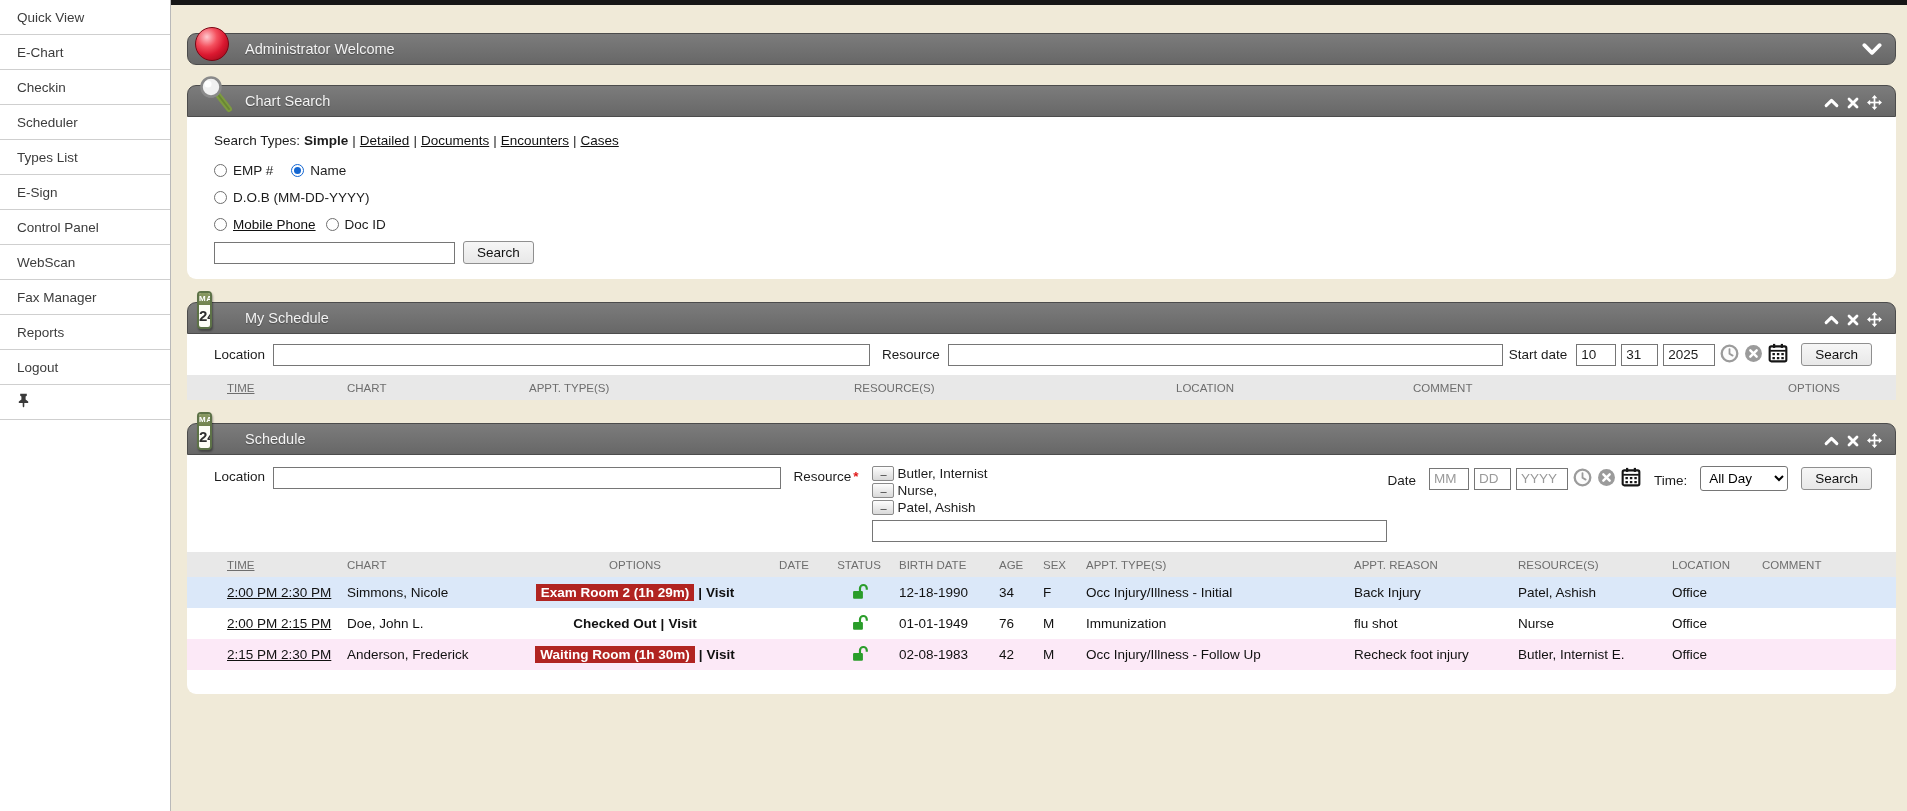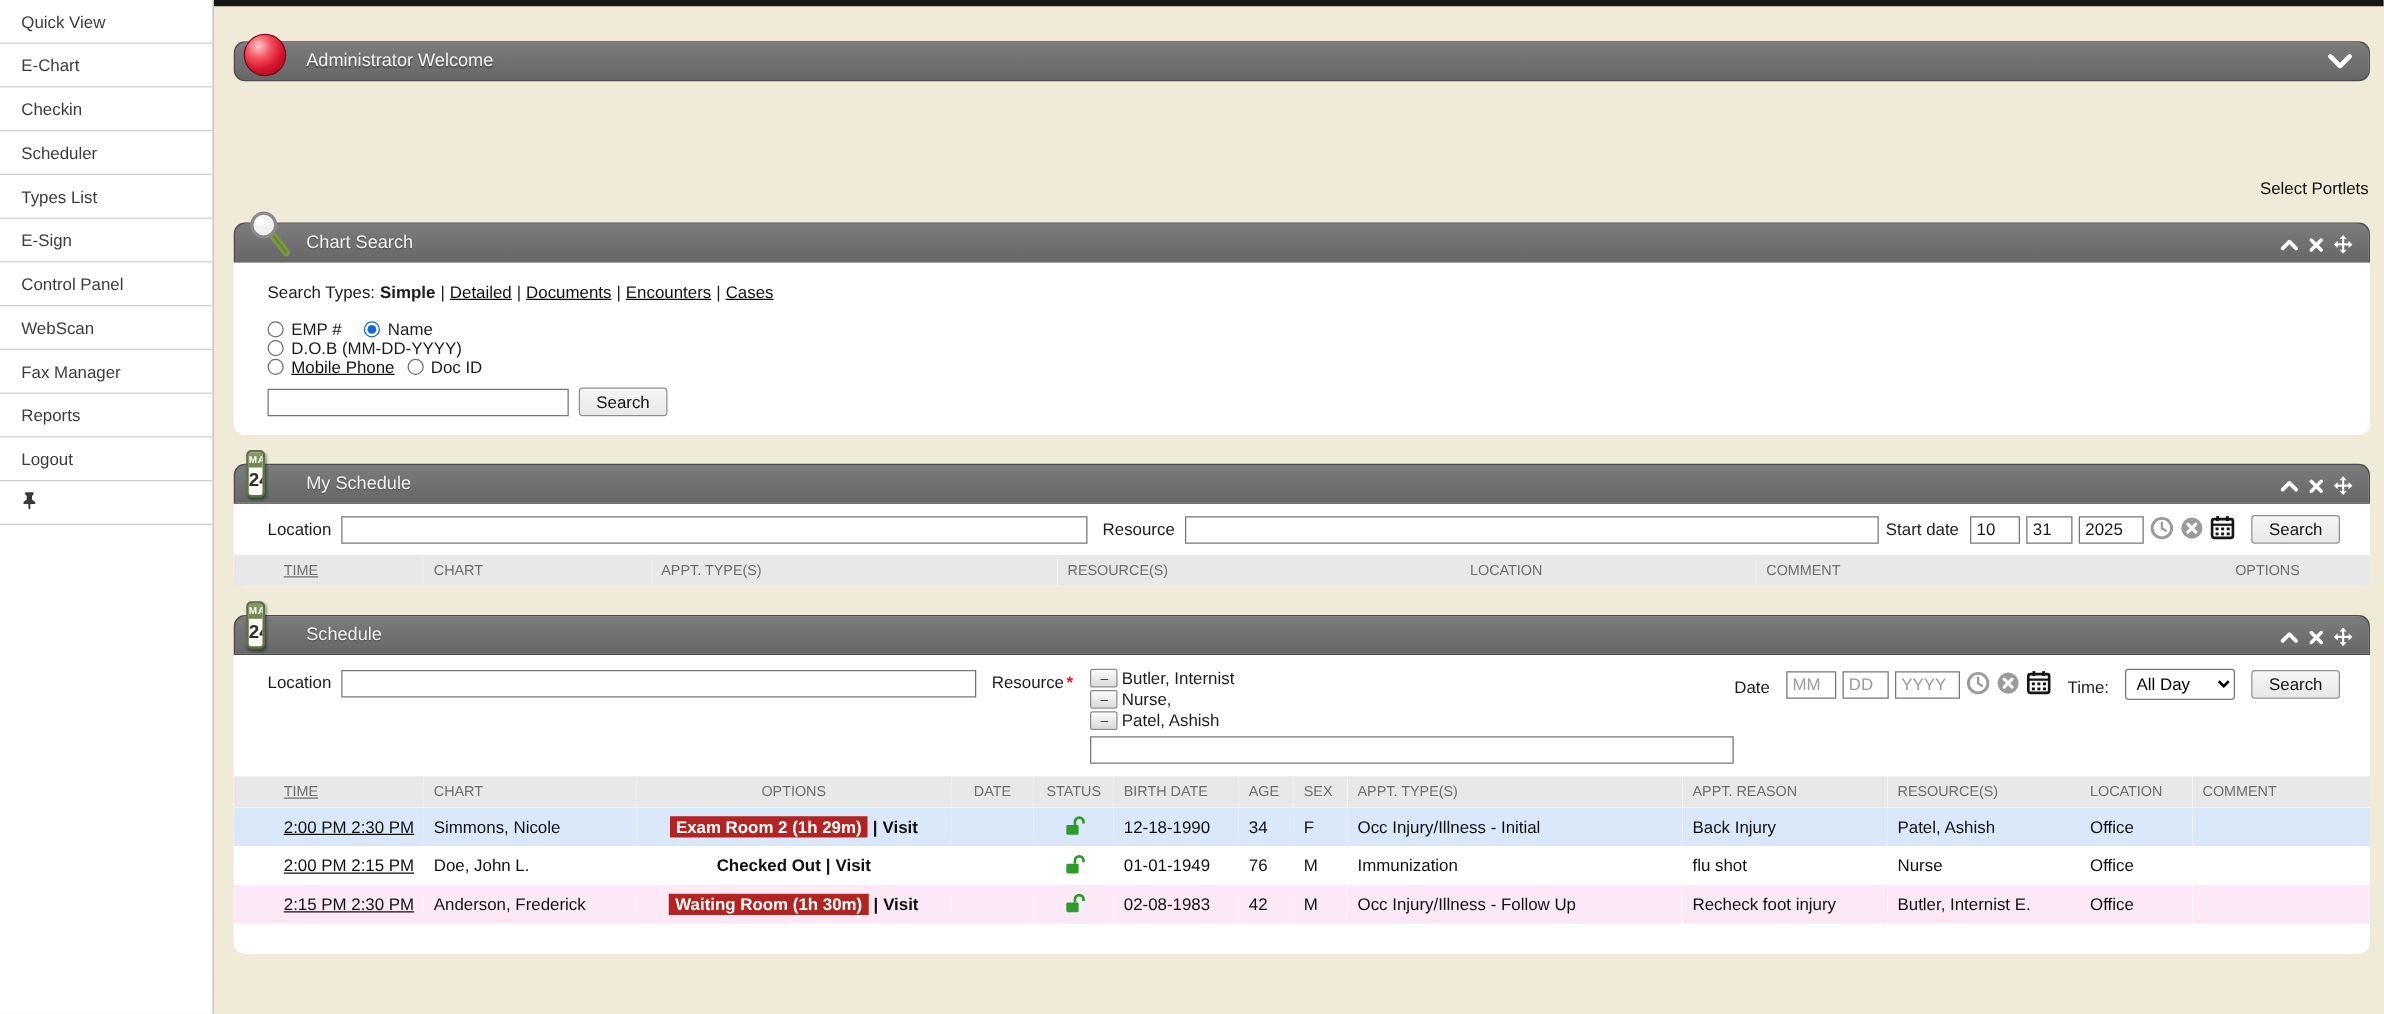--- a/index.html
+++ b/index.html
@@ -61,21 +61,21 @@
   .cal-month { display:block; background:linear-gradient(#8a9a63,#71824d); color:#fff;
     font-size:8px; font-weight:bold; text-align:center; height:12px; line-height:12px; letter-spacing:.5px; }
   .cal-day { display:block; color:#2e2e2e; font-size:15px; font-weight:bold; text-align:center; line-height:22px; }
   
   .cs-body { padding:14px 0 15px 27px; }
   .types-line { margin-top:2px; }
   .types-line .lbl { margin-right:4px; }
   .t-bold { font-weight:bold; }
   .linku { color:#111; text-decoration:underline; cursor:pointer; }
   .sep { padding:0 4px; }
-  .radio-row { display:flex; align-items:center; margin-top:0; }
+  .radio-row { display:flex; align-items:center; margin-top:12px; }
   .radio-row.first { margin-top:15px; }
   .radio { width:13px; height:13px; border:1px solid #6f6f6f; border-radius:50%;
     background:#fff; margin-right:6px; flex:0 0 auto; position:relative; cursor:pointer; }
   .radio.checked { border-color:#1467d2; }
   .radio.checked::after { content:""; position:absolute; left:2px; top:2px; width:7px; height:7px;
     border-radius:50%; background:#1467d2; }
   .gap18 { width:18px; }
   .cs-input-row { display:flex; align-items:center; margin-top:9px; }
   input[type=text] {
     border:1px solid #767676; height:22px; font-family:"Liberation Sans",sans-serif;
@@ -163,23 +163,20 @@
     <div class="bar-title">Administrator Welcome</div>
     <div class="bar-controls">
       <span>
         <svg width="20" height="12" viewBox="0 0 18 11">
             <path d="M2 2l7 7 7-7" stroke="#fff" stroke-width="3.4" fill="none" stroke-linecap="round" stroke-linejoin="round"></path>
           </svg>
       </span>
     </div>
   </div>
 
-  <div class="select-portlets">
-    <a>Select Portlets</a>
-  </div>
 
   <div class="portlet" style="margin-top:20px;">
     <div class="bar">
       <span class="magnifier">
         <svg width="42" height="44" viewBox="0 0 42 44">
           <line x1="22" y1="22" x2="33" y2="36" stroke="#7d9b3f" stroke-width="6" stroke-linecap="round"></line>
           <line x1="23" y1="23" x2="33" y2="36" stroke="#59762b" stroke-width="2" stroke-linecap="round" opacity=".55"></line>
           <circle cx="15" cy="14" r="9.5" fill="#f1f1f1" stroke="#8a8a8a" stroke-width="2.6"></circle>
           <circle cx="12" cy="11" r="3.6" fill="#ffffff" opacity=".95"></circle>
         </svg>

